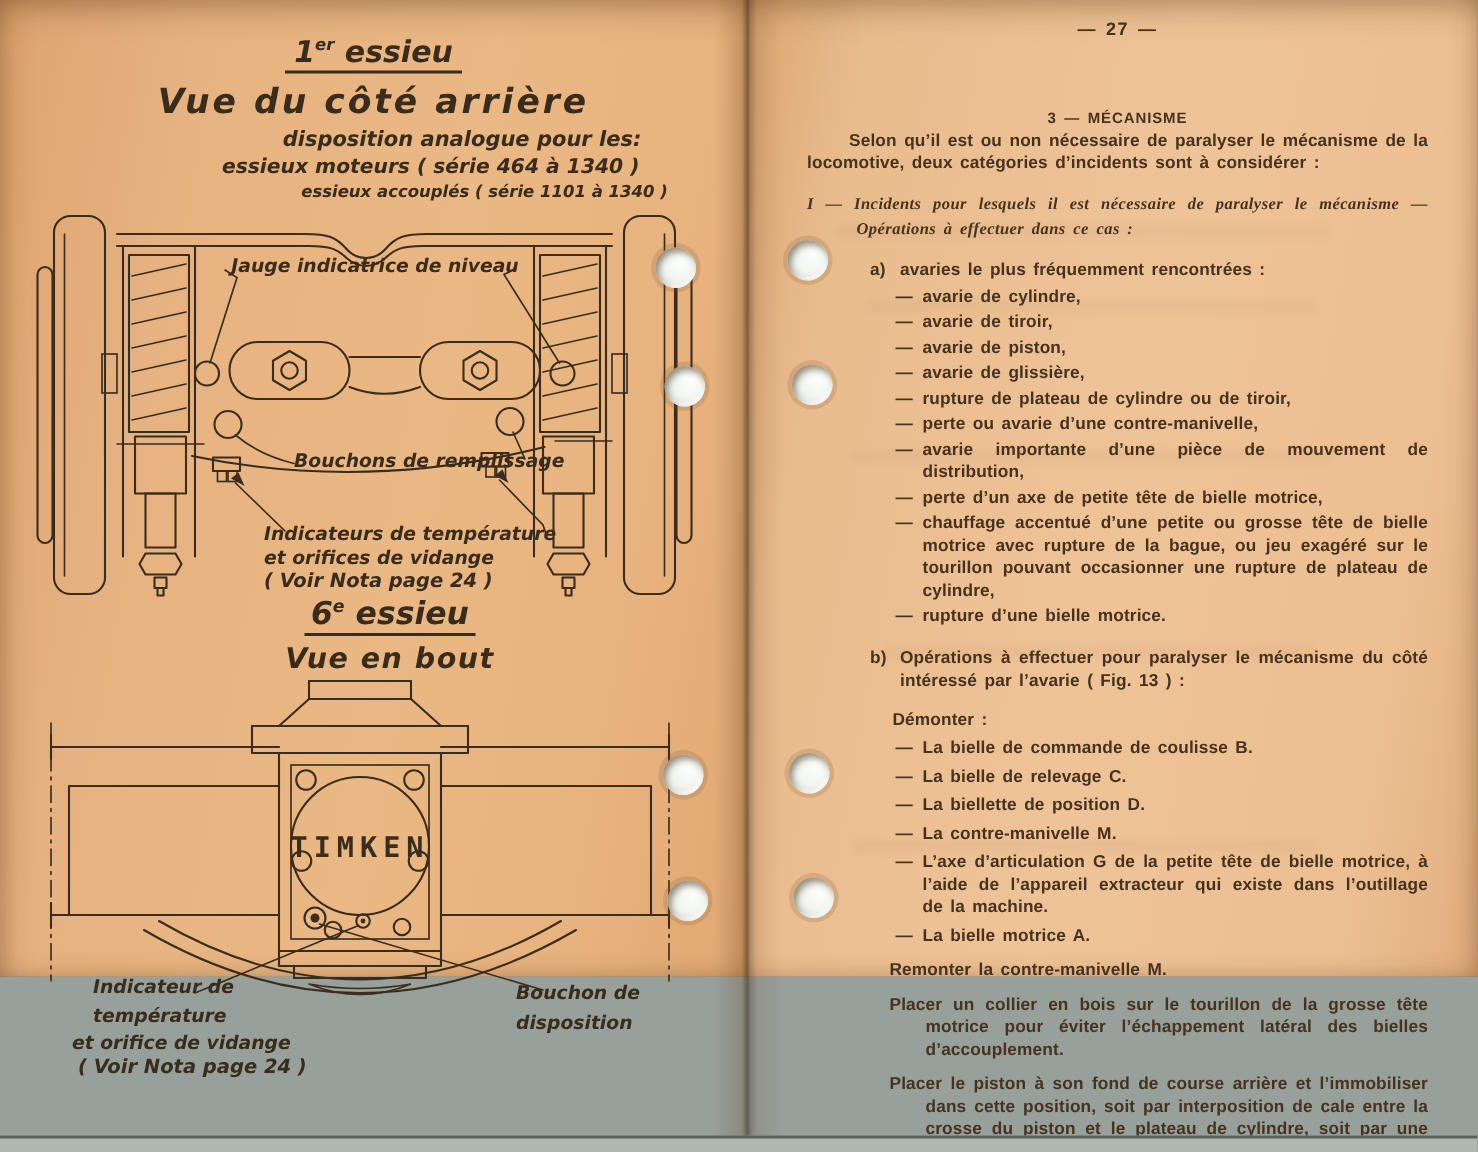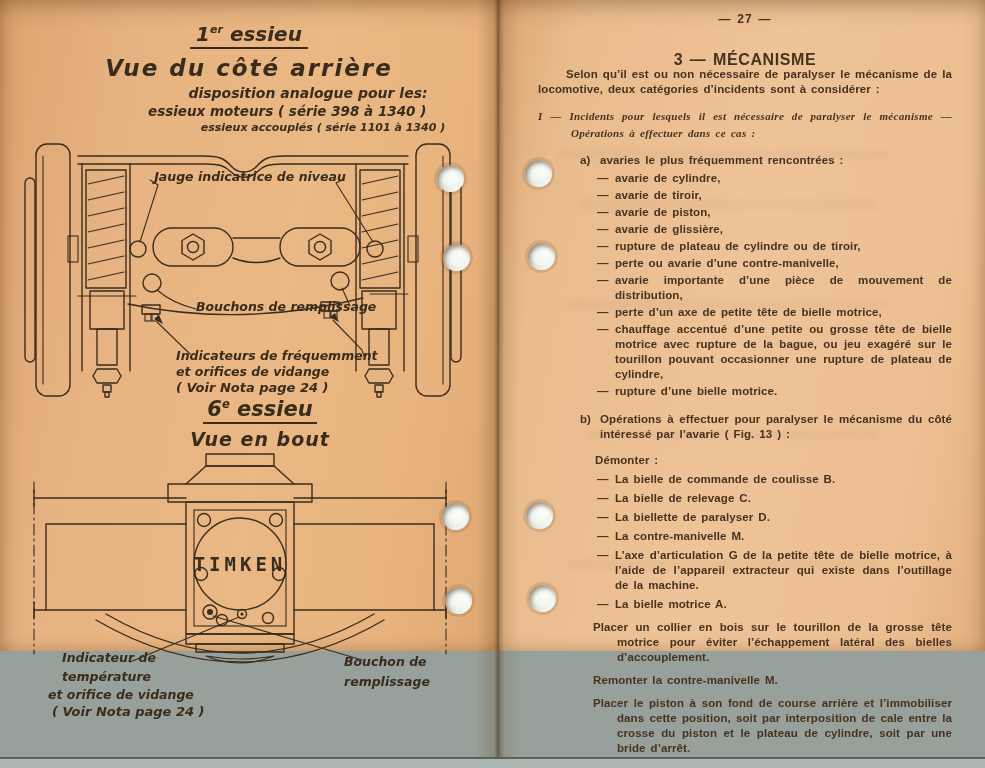--- a/index.html
+++ b/index.html
@@ -60,21 +60,21 @@
   .ink{stroke:#3a2d1e;fill:none;stroke-width:1.4;stroke-linecap:round;stroke-linejoin:round;}
   .ink-fill{fill:#3a2d1e;stroke:none;}
   .ink-thin{stroke:#3a2d1e;fill:none;stroke-width:1.1;stroke-linecap:round;}
   
   .rp{
     position:absolute;left:40px;top:12px;width:414px;
     color:#46321f;font-weight:700;font-size:11.5px;line-height:15px;
     text-align:justify;letter-spacing:.1px;word-spacing:1.6px;
   }
   .pagenum{text-align:center;font-size:12px;letter-spacing:1px;}
-  .heading{text-align:center;font-size:16px;letter-spacing:.6px;margin-top:25px;}
+  .heading{text-align:center;font-size:10px;letter-spacing:.6px;margin-top:45px;}
   .intro{text-indent:28px;}
   .section-i{
     margin-top:11px;font-family:"Liberation Serif",serif;font-style:italic;
     font-size:11px;line-height:17px;letter-spacing:.3px;word-spacing:2px;
     padding-left:33px;text-indent:-33px;
   }
   .ab-row{display:flex;margin-top:11px;padding-left:42px;}
   .ab-label{width:20px;flex:none;}
   .ab-text{flex:1;text-align:justify;}
   .ab-text .normal{font-weight:700;}
@@ -89,21 +89,21 @@
 </style>
 </head>
 <body>
 
 <div class="page page-left">
 
   <div class="hw title-block">
     <div><span class="t1"><span>1</span><sup>er</sup> <span>essieu</span></span></div>
     <div class="t2">Vue du côté arrière</div>
     <div class="t3">disposition analogue pour les:</div>
-    <div class="t4">essieux moteurs ( série 398 à 1340 )</div>
+    <div class="t4">essieux moteurs ( série 464 à 1340 )</div>
     <div class="t5">essieux accouplés ( série 1101 à 1340 )</div>
   </div>
 
   <svg style="left:18px;top:136px;" width="452" height="268" viewBox="0 0 452 268">
 
     <rect class="ink" x="18" y="8" width="34" height="252" rx="11"></rect>
     <line class="ink-thin" x1="25" y1="20" x2="25" y2="248"></line>
     <rect class="ink" x="7" y="42" width="10" height="184" rx="5"></rect>
     <rect class="ink" x="398" y="8" width="34" height="252" rx="11"></rect>
     <line class="ink-thin" x1="425" y1="20" x2="425" y2="248"></line>
@@ -165,21 +165,21 @@
     <path class="ink-thin" d="M332,170 L324,152"></path>
     <path class="ink-thin" d="M172,218 L139,186"></path>
     <path class="ink-fill" d="M136,183 L145,188 L141,179 Z"></path>
     <path class="ink-thin" d="M346,220 L344,214 L315,184"></path>
     <path class="ink-fill" d="M312,181 L321,186 L317,177 Z"></path>
   </svg>
 
   <div class="hw lbl" style="left:140px;top:169px;width:220px;text-align:center;">Jauge indicatrice de niveau</div>
   <div class="hw lbl" style="left:196px;top:299px;">Bouchons de remplissage</div>
   <div class="hw lbl" style="left:176px;top:348px;">
-    <div>Indicateurs de fréquemment</div>
+    <div>Indicateurs de température</div>
     <div>et orifices de vidange</div>
     <div class="bold-line">( Voir Nota page 24 )</div>
   </div>
 
   <div class="hw fig2-title">
     <div><span class="ft1"><span>6</span><sup>e</sup> <span>essieu</span></span></div>
     <div class="ft2">Vue en bout</div>
   </div>
 
   <svg style="left:10px;top:452px;" width="462" height="232" viewBox="0 0 462 232">
@@ -225,21 +225,21 @@
   </svg>
 
   <div class="hw lbl" style="left:62px;top:650px;">
     <div>Indicateur de</div>
     <div style="margin-top:3px;">température</div>
     <div style="margin-left:-14px;margin-top:2px;">et orifice de vidange</div>
     <div class="bold-line" style="margin-left:-10px;margin-top:1px;">( Voir Nota page 24 )</div>
   </div>
   <div class="hw lbl" style="left:344px;top:654px;">
     <div>Bouchon de</div>
-    <div style="margin-top:4px;">remplissage</div>
+    <div style="margin-top:4px;">disposition</div>
   </div>
 
   <div class="hole" style="left:437px;top:165px;"></div>
   <div class="hole" style="left:443px;top:244px;"></div>
   <div class="hole" style="left:442px;top:503px;"></div>
   <div class="hole" style="left:445px;top:587px;"></div>
 </div>
 
 <div class="page page-right">
 
@@ -314,38 +314,38 @@
       <div class="dash-item" style="margin-top:4px;">
           <span class="dash">—</span>
           <span class="dash-text">La bielle de commande de coulisse B.</span>
         </div>
       <div class="dash-item" style="margin-top:4px;">
           <span class="dash">—</span>
           <span class="dash-text">La bielle de relevage C.</span>
         </div>
       <div class="dash-item" style="margin-top:4px;">
           <span class="dash">—</span>
-          <span class="dash-text">La biellette de paralyser D.</span>
+          <span class="dash-text">La biellette de position D.</span>
         </div>
       <div class="dash-item" style="margin-top:4px;">
           <span class="dash">—</span>
           <span class="dash-text">La contre-manivelle M.</span>
         </div>
       <div class="dash-item" style="margin-top:4px;">
           <span class="dash">—</span>
           <span class="dash-text">L’axe d’articulation G de la petite tête de bielle motrice, à l’aide de l’appareil extracteur qui existe dans l’outillage de la machine.</span>
         </div>
       <div class="dash-item" style="margin-top:4px;">
           <span class="dash">—</span>
           <span class="dash-text">La bielle motrice A.</span>
         </div>
     </div>
 
+    <div class="para">Remonter la contre-manivelle M.</div>
     <div class="para">Placer un collier en bois sur le tourillon de la grosse tête motrice pour éviter l’échappement latéral des bielles d’accouplement.</div>
-    <div class="para">Remonter la contre-manivelle M.</div>
     <div class="para">Placer le piston à son fond de course arrière et l’immobiliser dans cette position, soit par interposition de cale entre la crosse du piston et le plateau de cylindre, soit par une bride d’arrêt.</div>
   </div>
 
   <div class="hole" style="left:27px;top:160px;"></div>
   <div class="hole" style="left:30px;top:243px;"></div>
   <div class="hole" style="left:28px;top:502px;"></div>
   <div class="hole" style="left:31px;top:585px;"></div>
 </div>
 
 <div class="gutter"></div>

